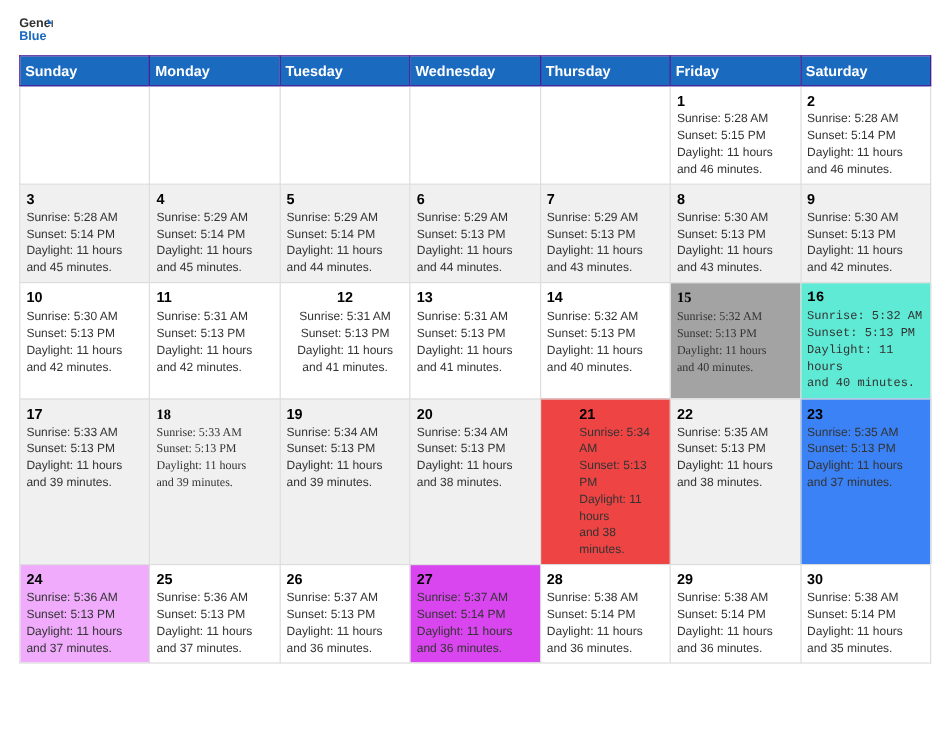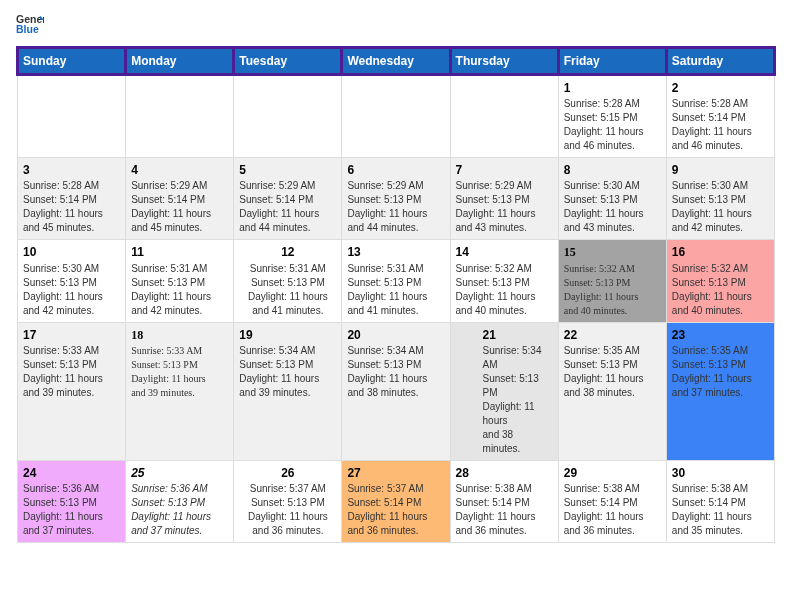--- a/index.html
+++ b/index.html
@@ -48,21 +48,21 @@
       border-collapse: collapse;
       font-size: 10.5px;
     }
     .calendar th {
       background: #1a6abf;
       color: #fff;
       padding: 5px 4px;
       text-align: left;
       font-size: 12px;
       font-weight: bold;
-      border: 3px solid #4c1d95;
+      border: 1px solid #4c1d95;
     }
     .calendar td {
       vertical-align: top;
       padding: 4px 5px;
       border: 1px solid #ddd;
       width: calc(100%/7);
       min-height: 80px;
       background: #fff;
       line-height: 1.35;
     }
@@ -191,21 +191,21 @@
             <div class="day-info">Sunrise: 5:31 AM<br>Sunset: 5:13 PM<br>Daylight: 11 hours<br>and 41 minutes.</div>
           </td>
           <td style="background: rgb(255, 255, 255); margin-top: 32px;">
             <span class="day-num">14</span>
             <div class="day-info">Sunrise: 5:32 AM<br>Sunset: 5:13 PM<br>Daylight: 11 hours<br>and 40 minutes.</div>
           </td>
           <td style="background: #a3a3a3; font-family: Liberation Serif, serif;">
             <span class="day-num">15</span>
             <div class="day-info">Sunrise: 5:32 AM<br>Sunset: 5:13 PM<br>Daylight: 11 hours<br>and 40 minutes.</div>
           </td>
-          <td style="background: #fca5a5;">
+          <td style="background: #5eead4; font-family: Liberation Mono, monospace;">
             <span class="day-num">16</span>
             <div class="day-info">Sunrise: 5:32 AM<br>Sunset: 5:13 PM<br>Daylight: 11 hours<br>and 40 minutes.</div>
           </td>
         </tr>
         <tr>
           <td style="background: rgb(240, 240, 240); margin-top: 29px;">
             <span class="day-num">17</span>
             <div class="day-info">Sunrise: 5:33 AM<br>Sunset: 5:13 PM<br>Daylight: 11 hours<br>and 39 minutes.</div>
           </td>
           <td style="background: rgb(240, 240, 240); font-family: Liberation Serif, serif;">
@@ -213,47 +213,47 @@
             <div class="day-info">Sunrise: 5:33 AM<br>Sunset: 5:13 PM<br>Daylight: 11 hours<br>and 39 minutes.</div>
           </td>
           <td style="background: rgb(240, 240, 240); margin-top: 32px;">
             <span class="day-num">19</span>
             <div class="day-info">Sunrise: 5:34 AM<br>Sunset: 5:13 PM<br>Daylight: 11 hours<br>and 39 minutes.</div>
           </td>
           <td style="background: rgb(240, 240, 240);">
             <span class="day-num">20</span>
             <div class="day-info">Sunrise: 5:34 AM<br>Sunset: 5:13 PM<br>Daylight: 11 hours<br>and 38 minutes.</div>
           </td>
-          <td style="background: #e5e5e5; padding-left: 32px;">
+          <td style="background: #ef4444; padding-left: 32px;">
             <span class="day-num">21</span>
             <div class="day-info">Sunrise: 5:34 AM<br>Sunset: 5:13 PM<br>Daylight: 11 hours<br>and 38 minutes.</div>
           </td>
           <td style="background: rgb(240, 240, 240);">
             <span class="day-num">22</span>
             <div class="day-info">Sunrise: 5:35 AM<br>Sunset: 5:13 PM<br>Daylight: 11 hours<br>and 38 minutes.</div>
           </td>
           <td style="background: #3b82f6;">
             <span class="day-num">23</span>
             <div class="day-info">Sunrise: 5:35 AM<br>Sunset: 5:13 PM<br>Daylight: 11 hours<br>and 37 minutes.</div>
           </td>
         </tr>
         <tr>
           <td style="background: #f0abfc;">
             <span class="day-num">24</span>
             <div class="day-info">Sunrise: 5:36 AM<br>Sunset: 5:13 PM<br>Daylight: 11 hours<br>and 37 minutes.</div>
           </td>
-          <td style="background: rgb(255, 255, 255); font-style: italic;">
+          <td style="background: rgb(255, 255, 255);">
             <span class="day-num">25</span>
             <div class="day-info">Sunrise: 5:36 AM<br>Sunset: 5:13 PM<br>Daylight: 11 hours<br>and 37 minutes.</div>
           </td>
-          <td style="background: rgb(255, 255, 255); text-align: center;">
+          <td style="background: rgb(255, 255, 255);">
             <span class="day-num">26</span>
             <div class="day-info">Sunrise: 5:37 AM<br>Sunset: 5:13 PM<br>Daylight: 11 hours<br>and 36 minutes.</div>
           </td>
-          <td style="background: #fdba74;">
+          <td style="background: #d946ef;">
             <span class="day-num">27</span>
             <div class="day-info">Sunrise: 5:37 AM<br>Sunset: 5:14 PM<br>Daylight: 11 hours<br>and 36 minutes.</div>
           </td>
           <td style="background: rgb(255, 255, 255);">
             <span class="day-num">28</span>
             <div class="day-info">Sunrise: 5:38 AM<br>Sunset: 5:14 PM<br>Daylight: 11 hours<br>and 36 minutes.</div>
           </td>
           <td style="background: rgb(255, 255, 255);">
             <span class="day-num">29</span>
             <div class="day-info">Sunrise: 5:38 AM<br>Sunset: 5:14 PM<br>Daylight: 11 hours<br>and 36 minutes.</div>

